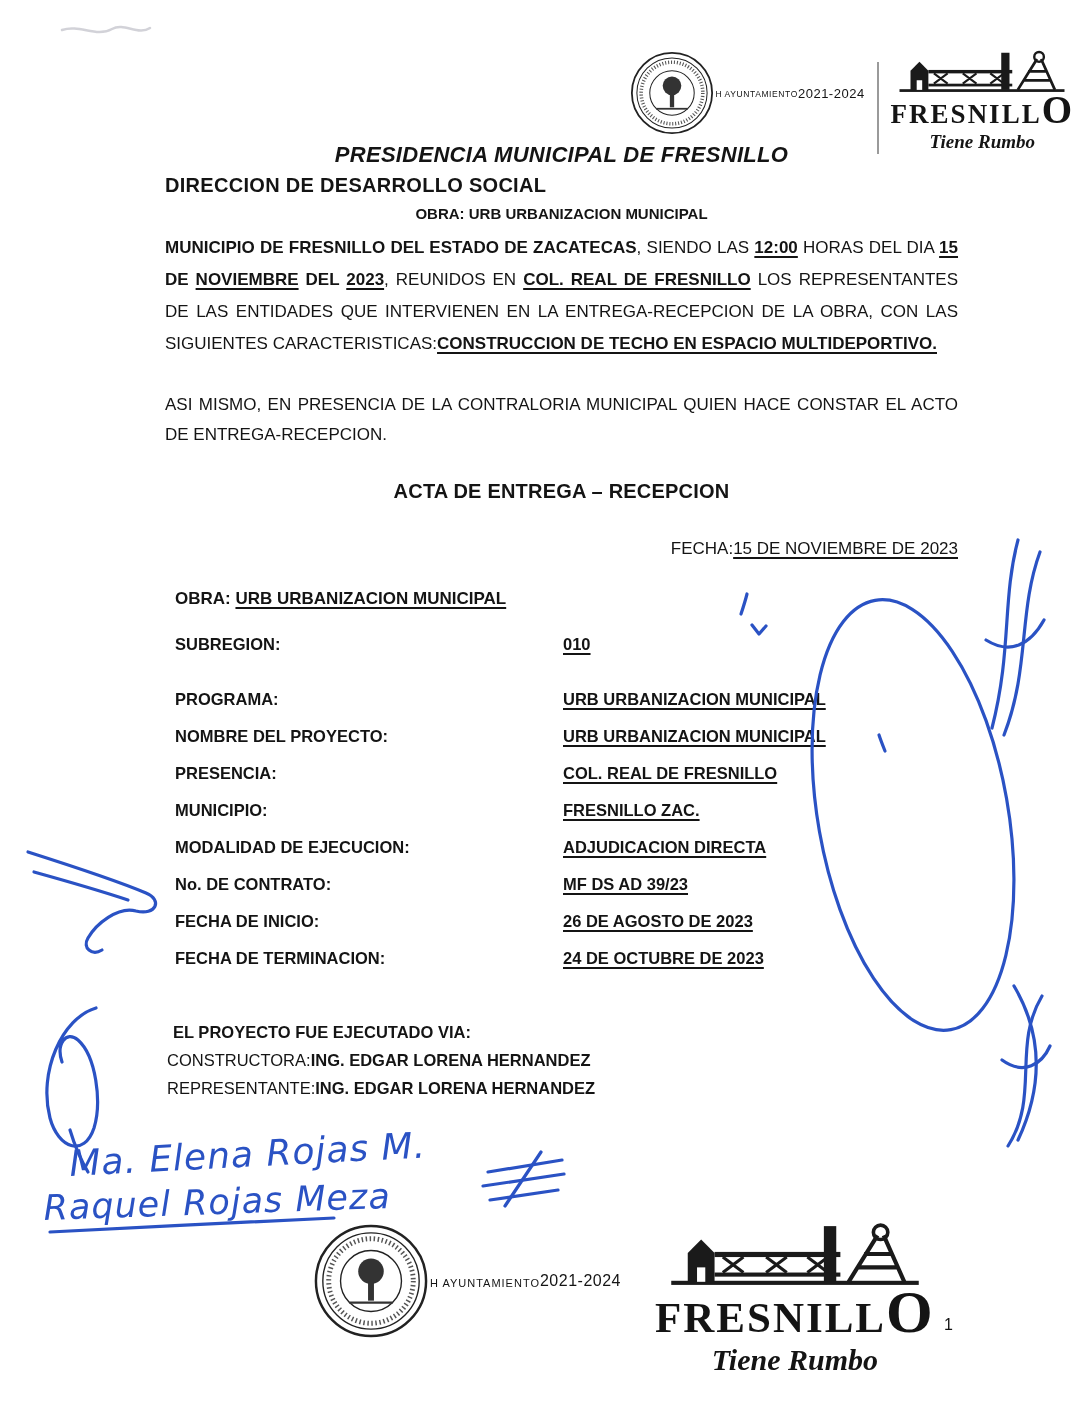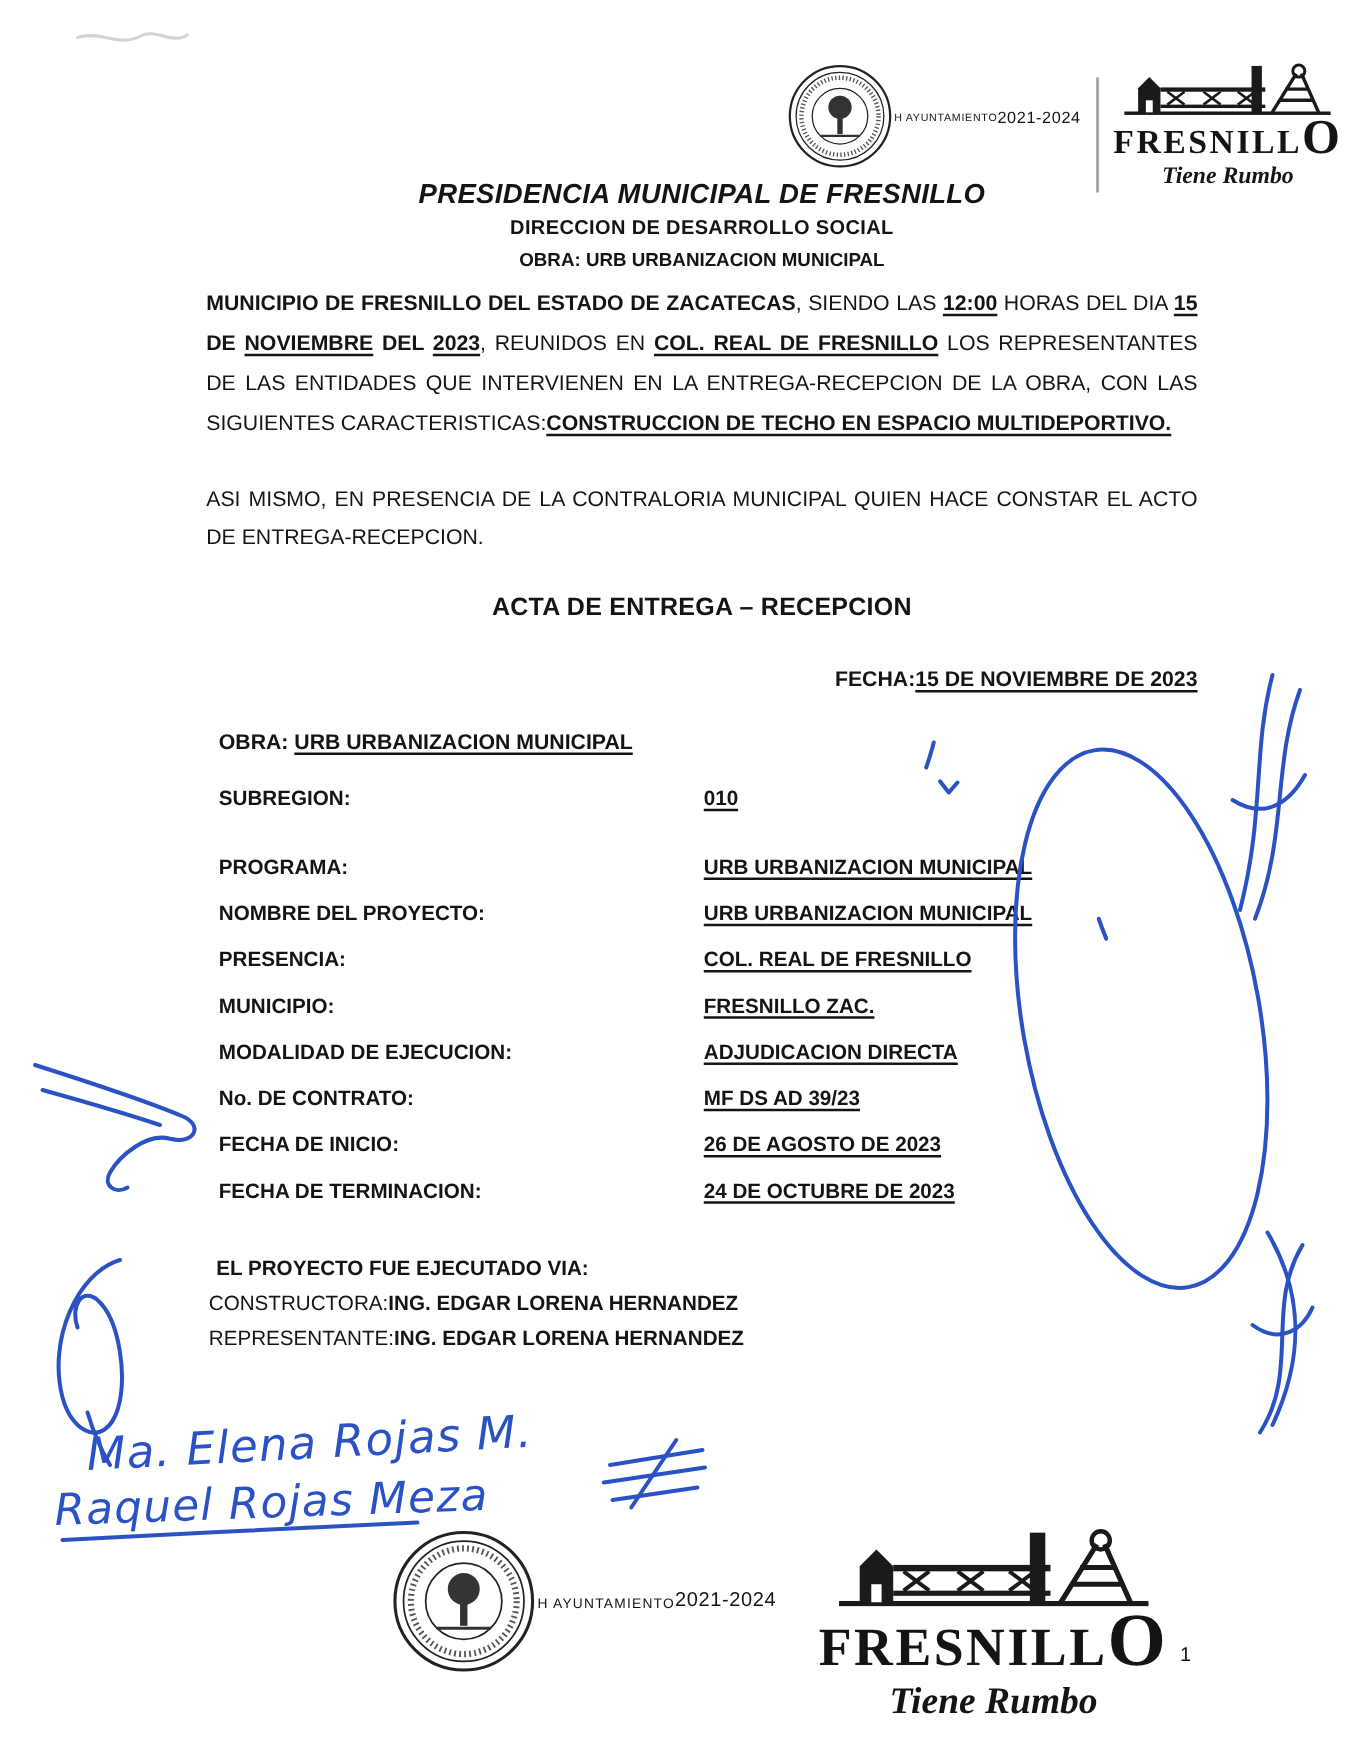--- a/index.html
+++ b/index.html
@@ -3,41 +3,41 @@
 <meta charset="utf-8">
 <style>
   * { margin:0; padding:0; box-sizing:border-box; }
   html,body { background:#ffffff; }
   body { font-family:"Liberation Sans", sans-serif; color:#141414; width:1088px; }
   .page { position:relative; width:1088px; height:1408px; background:#fff; overflow:hidden; }
 
   .content { position:absolute; left:165px; width:793px; top:0; z-index:1; }
 
   .doc-title   { padding-top:142px; font-size:22px; font-weight:700; font-style:italic; text-align:center; letter-spacing:.3px; }
-  .doc-subtitle{ margin-top:6px; font-size:16px; font-weight:700; text-align:center; letter-spacing:.3px; }
+  .doc-subtitle{ margin-top:6px; font-size:20px; font-weight:700; letter-spacing:.3px; }
   .doc-obra    { margin-top:8px; font-size:15px; font-weight:700; text-align:center; }
 
   .para { font-size:17px; line-height:32px; text-align:justify; }
   .intro { margin-top:10px; }
   .p2 { margin-top:30px; line-height:30px; }
 
   .b { font-weight:700; }
   .u { text-decoration:underline; text-decoration-thickness:2px; text-underline-offset:3px; }
 
   .acta { margin-top:30px; font-size:20px; font-weight:700; text-align:center; letter-spacing:.2px; }
-  .fecha { margin-top:36px; font-size:17px; font-weight:700; text-align:right; }
+  .fecha { margin-top:36px; font-size:17px; font-weight:400; text-align:right; }
   .obra-line { margin-top:30px; padding-left:10px; font-size:17px; font-weight:700; }
 
   .details { margin-top:26px; padding-left:10px; }
   .row { display:flex; height:37px; font-size:16.5px; font-weight:700; }
   .row.gap { margin-bottom:18px; }
   .row .lab { width:388px; flex:0 0 388px; }
   .row .val { text-decoration:underline; text-decoration-thickness:2px; text-underline-offset:3px; }
 
-  .executed { margin-top:20px; font-size:16.5px; line-height:28px; }
+  .executed { margin-top:32px; font-size:16.5px; line-height:28px; }
   .exec-title { font-weight:700; padding-left:8px; }
   .exec-line { padding-left:2px; }
 
   
   .top-logos { position:absolute; top:50px; right:14px; display:flex; align-items:flex-start; gap:12px; z-index:2; }
   .seal-block { display:flex; flex-direction:row; align-items:center; }
   .seal-cap1 { font-size:8.5px; letter-spacing:.6px; margin-top:2px; }
   .seal-cap2 { font-size:13px; letter-spacing:.5px; }
   .vdivider { width:2px; height:92px; background:#9a9a9a; margin-top:12px; }
   .fres-block { display:flex; flex-direction:column; align-items:center; }

